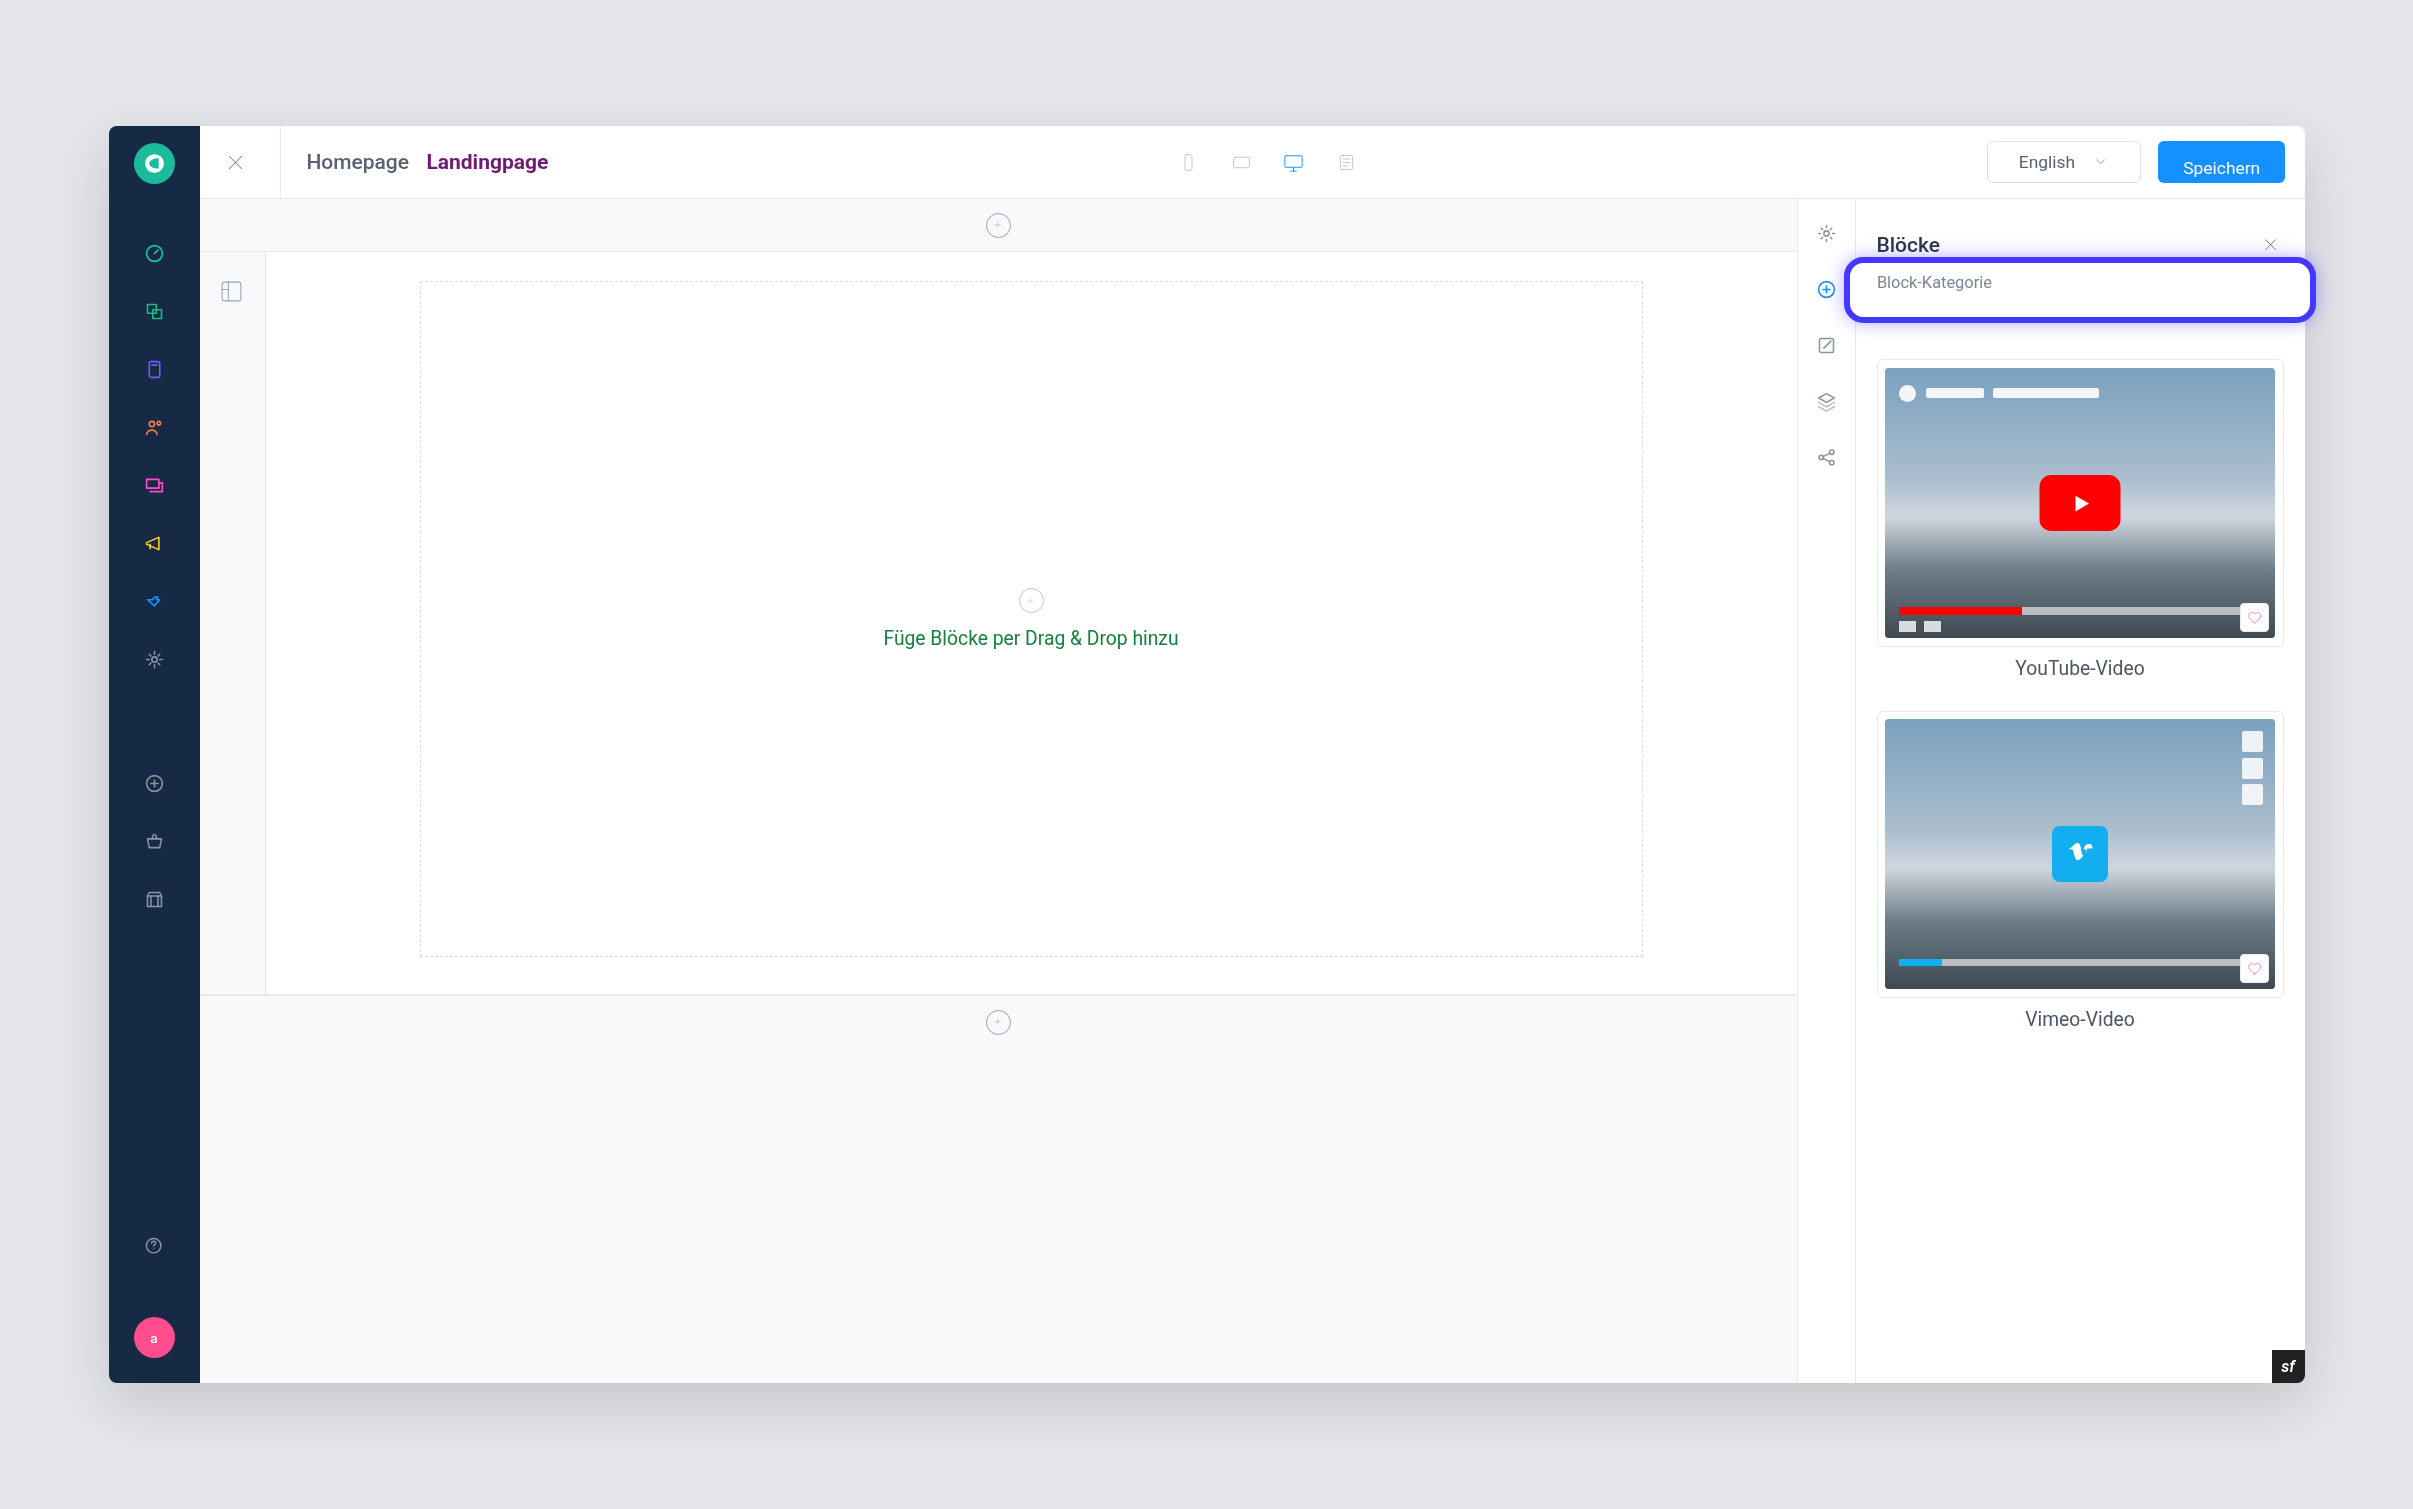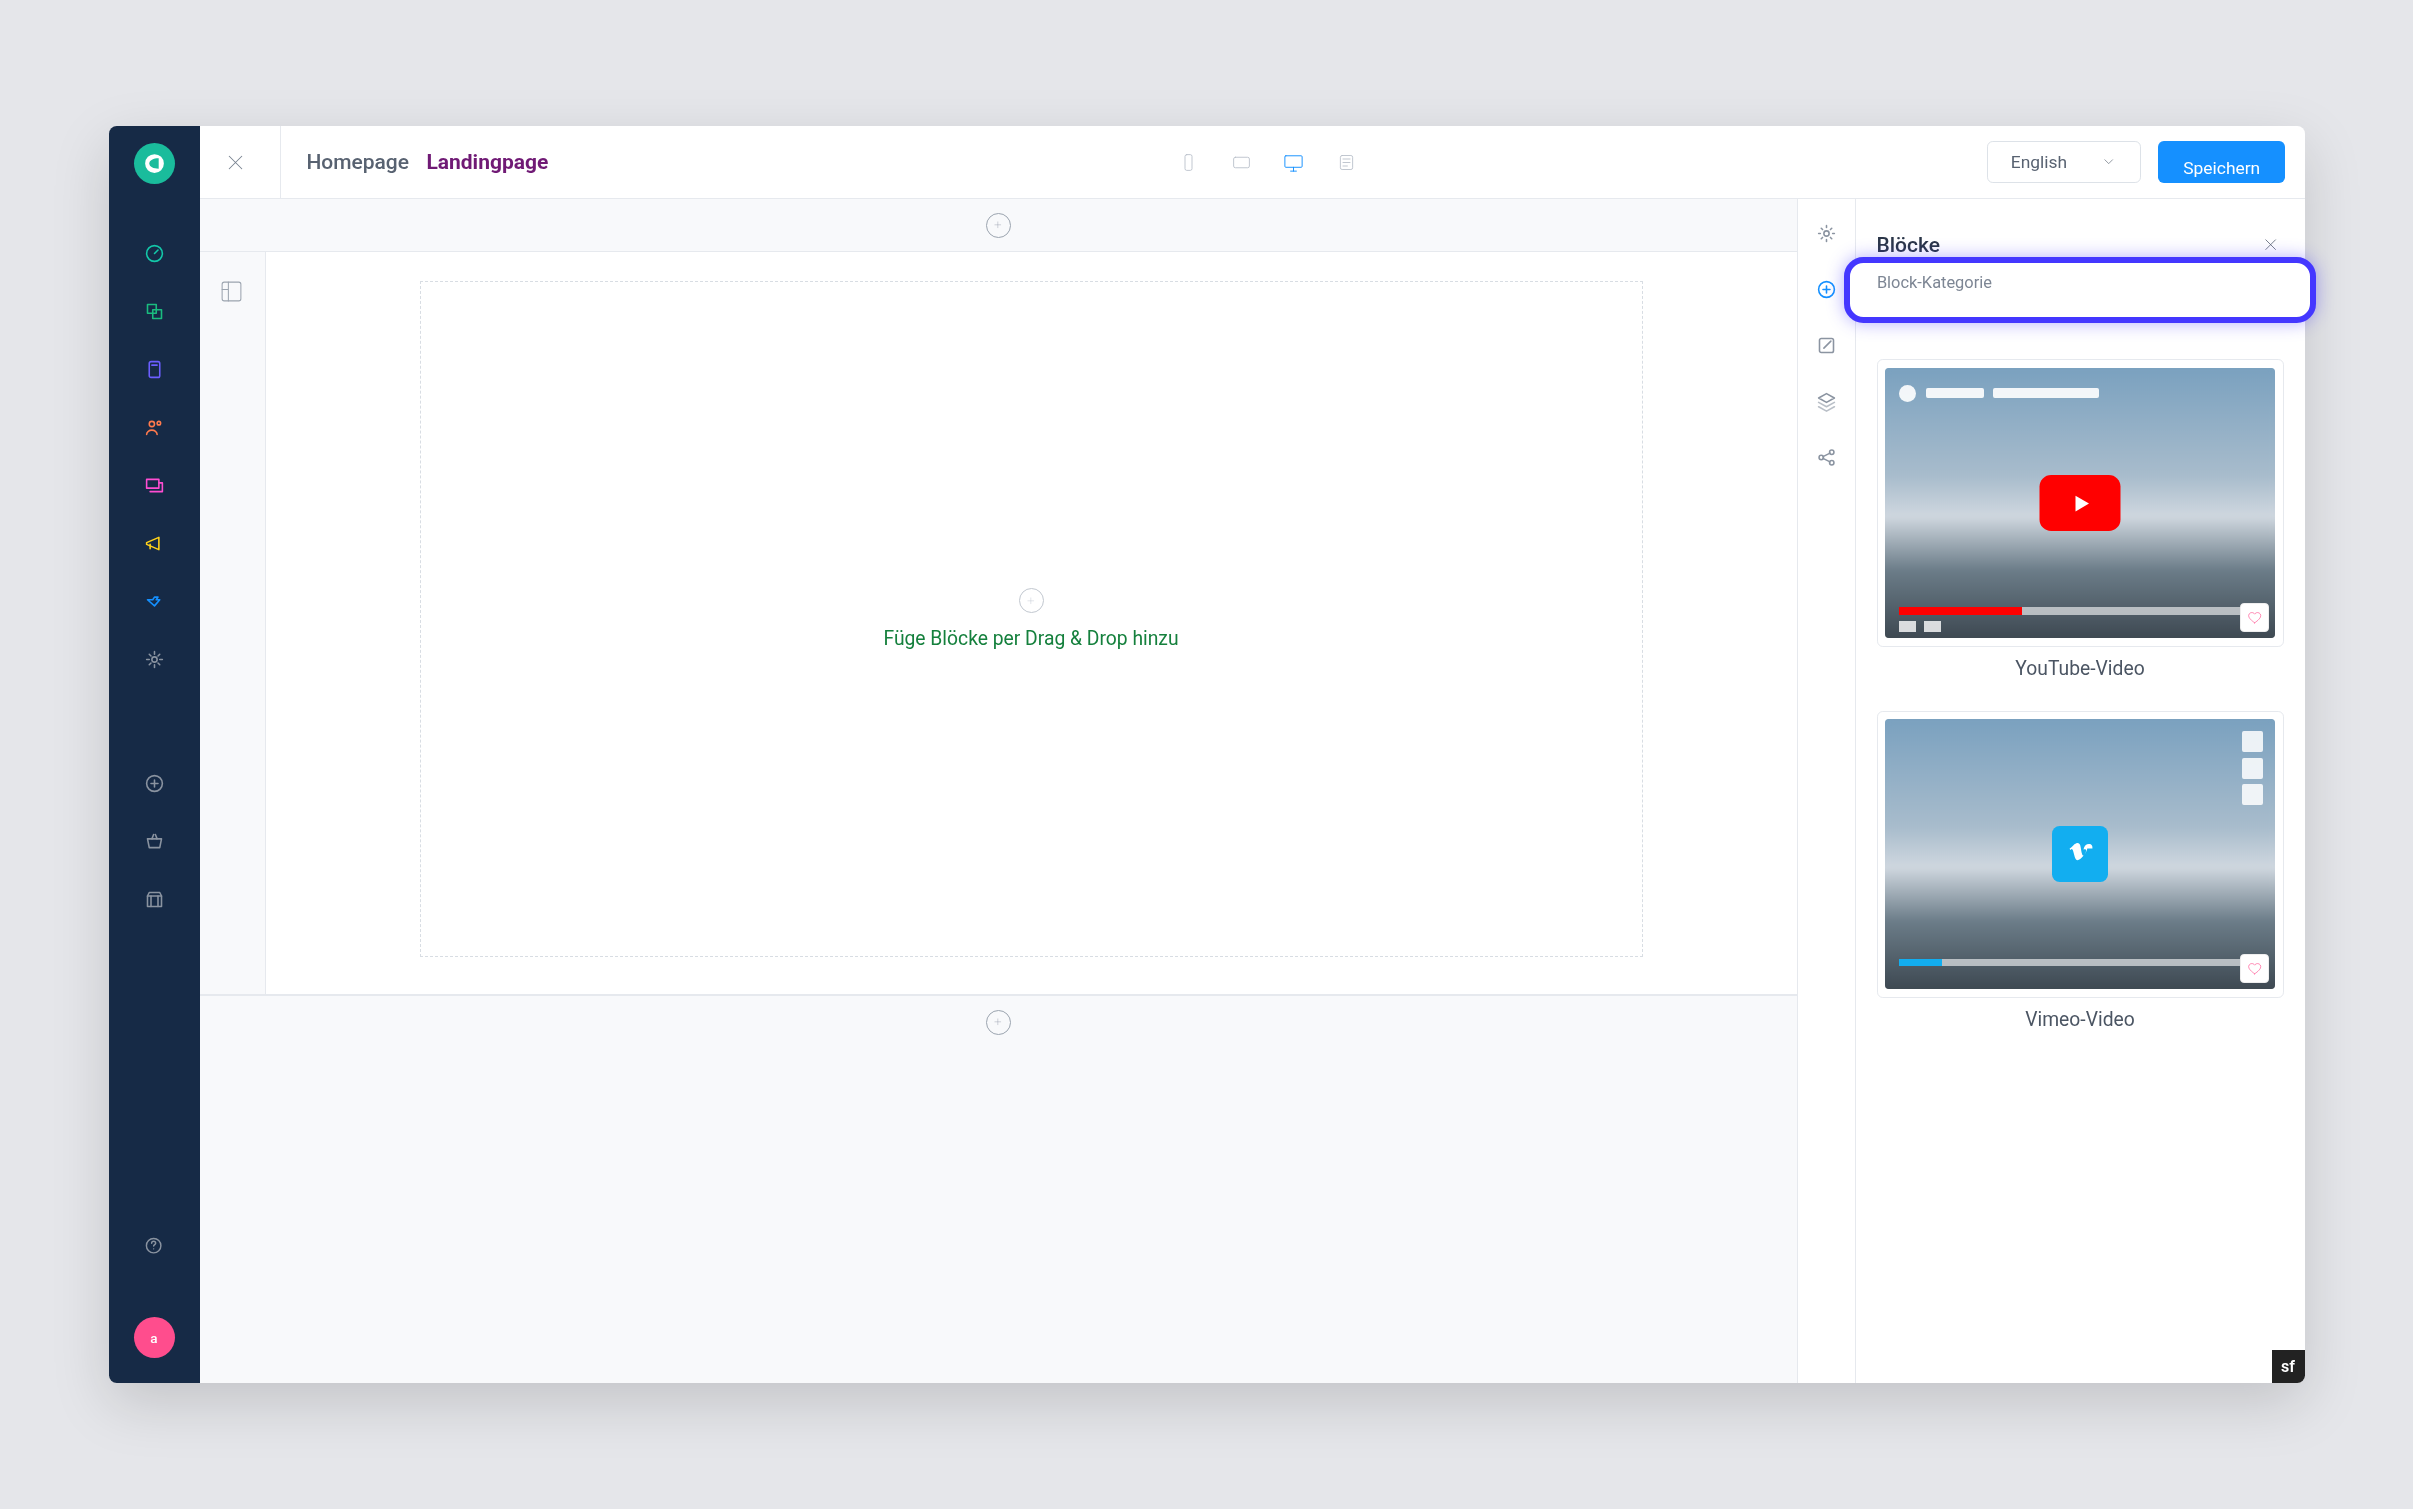--- a/index.html
+++ b/index.html
@@ -25,21 +25,21 @@
 .topbar { height:73px; border-bottom:1px solid #e6e9ee; display:flex; align-items:center; padding:0 19.3px; gap:21px; }
 .topbar .close { width:33px; height:33px; display:flex; align-items:center; justify-content:center; cursor:pointer; color:#798391; }
 .topbar .sep { width:1px; height:73px; background:#e6e9ee; margin:0 3.9px 0 7.7px; }
 .topbar .crumbs { display:flex; gap:17.4px; font-size:21px; }
 .topbar .crumbs .cur { color:#586271; font-weight:500; }
 .topbar .crumbs .sec { color:#701a75;font-weight:bold; }
 .topbar .devices { margin:0 auto; display:flex; gap:13.5px; align-items:center; }
 .topbar .devices .dev { width:39px; height:39px; border-radius:5.8px; display:flex; align-items:center; justify-content:center; cursor:pointer; color:#b8bfc9; }
 .topbar .devices .dev.active { color:#1590ff; }
 .topbar .right { display:flex; gap:17.4px; align-items:center; }
-.topbar .lang { height:42px; width:154px; border:1px solid #dde2e8; border-radius:5.8px; padding:0 23px; display:flex; align-items:center; justify-content:space-between; font-size:17.4px; color:#586271; cursor:pointer; }
+.topbar .lang { height:42px; width:154px; border:1px solid #dde2e8; border-radius:5.8px; padding:0 31px; display:flex; align-items:center; justify-content:space-between; font-size:17.4px; color:#586271; cursor:pointer; }
 .topbar .save { height:42px; padding:17px 25px; border:none; border-radius:5.8px; background:#1590ff; color:#fff; font-size:17.4px; cursor:pointer; }
 
 
 .workbench { flex:1; display:flex; min-height:0; }
 
 
 .canvas-col { flex:1; display:flex; flex-direction:column; min-width:0; background:#f8f9fb; }
 .canvas-band { height:53px; border-bottom:1px solid #e6e9ee; display:flex; align-items:center; justify-content:center; }
 .add-circle { width:25px; height:25px; border:1.4px solid #9ba4af; border-radius:50%; display:flex; align-items:center; justify-content:center; color:#9ba4af; cursor:pointer; }
 .add-circle svg { width:11.6px; height:11.6px; }
@@ -85,21 +85,21 @@
 .thumb .progress { position:absolute; bottom:23px; left:13.5px; right:13.5px; height:7.7px; background:rgba(255,255,255,0.6); z-index:2;}
 .thumb.youtube .progress .fill{height:100%;width:34%;background:#ff0000;}
 .thumb.vimeo .progress .fill{height:100%;width:12%;background:#12aef0;}
 .thumb .bbar { position:absolute; bottom:5.8px; left:13.5px; right:13.5px; height:11.6px; display:flex; gap:7.7px; z-index:2;}
 .thumb .bbar span{width:17.4px;height:100%;background:rgba(255,255,255,0.8);}
 .thumb.vimeo .vstack{ position:absolute; top:11.6px; right:11.6px; display:flex; flex-direction:column; gap:5.8px; z-index:2;}
 .thumb.vimeo .vstack span{width:21px;height:21px;background:rgba(255,255,255,0.85);border-radius:1.9px;}
 .thumb .heart { position:absolute; bottom:5.8px; right:5.8px; width:29px; height:29px; border-radius:3.9px; background:#fff; display:flex; align-items:center; justify-content:center; z-index:3; color:#ff4d8d; border:1px solid #eee;}
 .block-label { text-align:center; font-size:19.3px; color:#4b5563; margin-top:9.7px; }
 
-.sf-badge { position:absolute; bottom:0; right:0; width:33px; height:33px; background:#222; color:#fff; display:flex; align-items:center; justify-content:center; border-radius:0 0 7.7px 0; font-weight:600; }
+.sf-badge { position:absolute; bottom:0; right:0; width:33px; height:33px; background:#222; color:#fff; display:flex; align-items:center; justify-content:center; border-radius:0 0 7.7px 0; font-style:italic; font-weight:600; }
 
 
 .i { fill:none; stroke:currentColor; stroke-linecap:round; stroke-linejoin:round; }
 </style>
 </head>
 <body>
 
 <div class="frame" style="transform: scale(1);">
 <div class="app">
 

